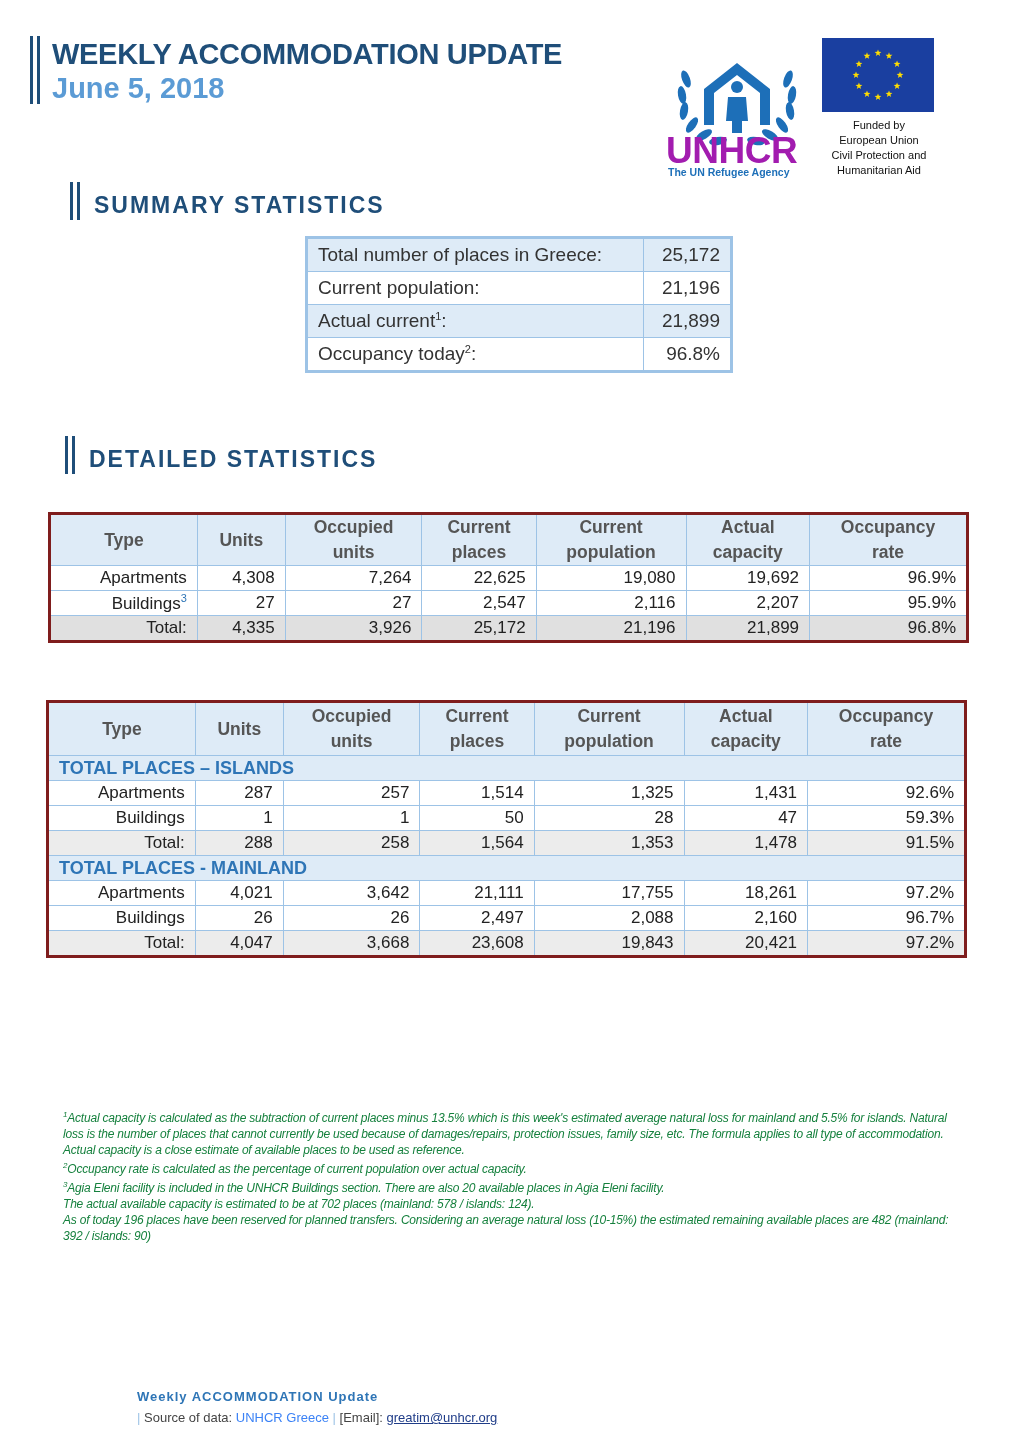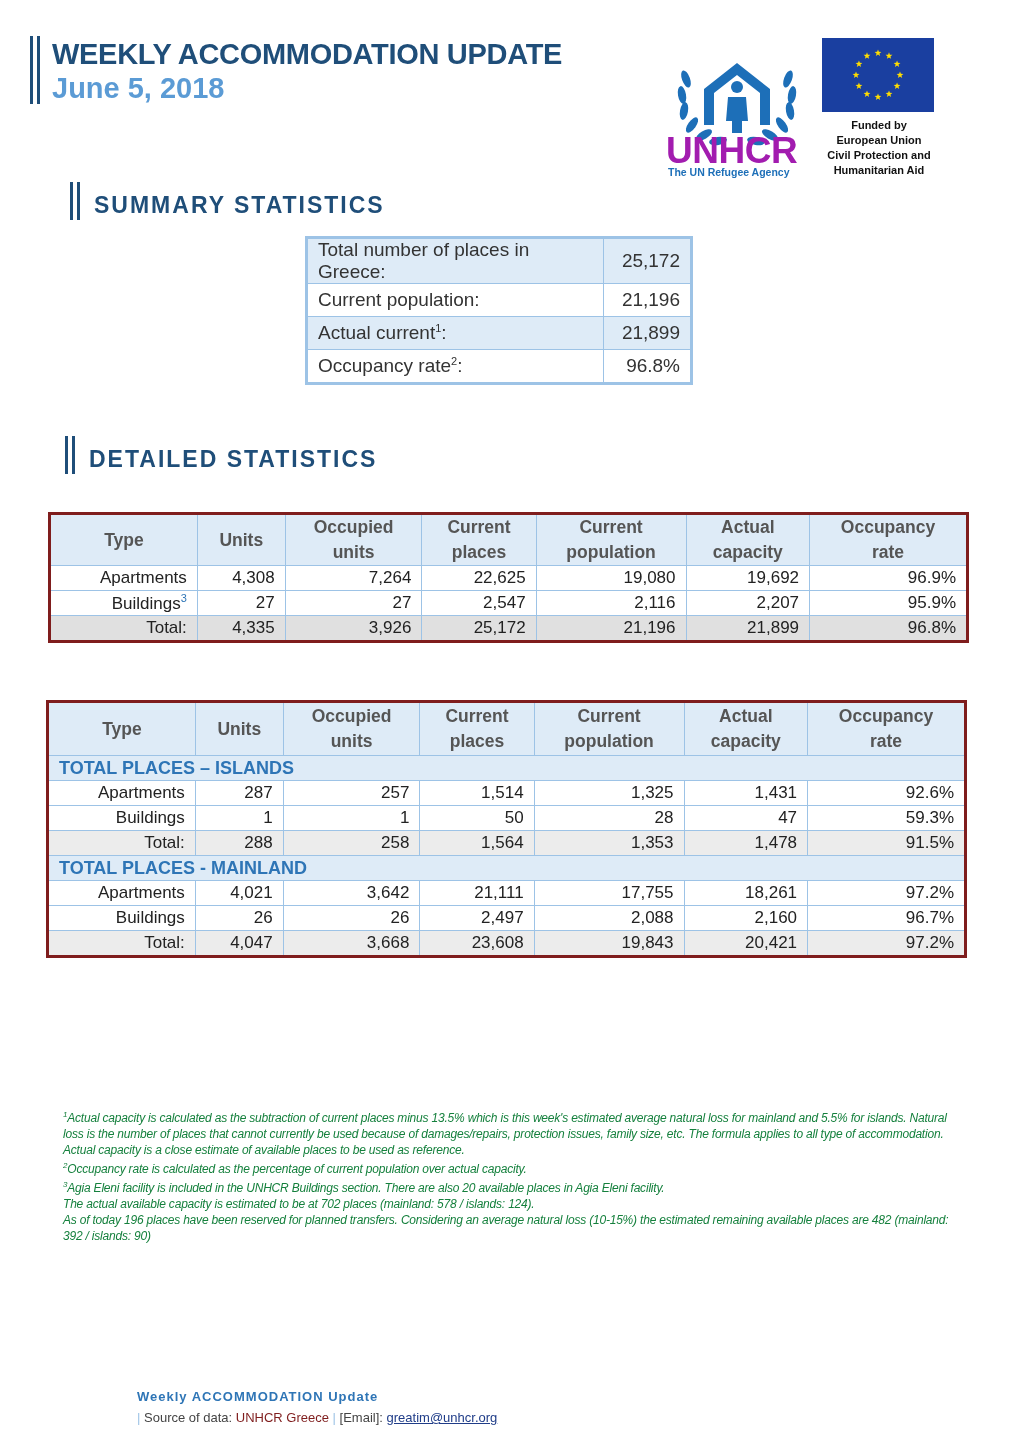--- a/index.html
+++ b/index.html
@@ -11,28 +11,28 @@
   .title-block { position: absolute; left: 30px; top: 36px; height: 70px; }
   .title-block .double-bar { left: 0; top: 0; height: 68px; }
   .title-main { position: absolute; left: 22px; top: 2px; font-size: 29px; font-weight: bold; color: #1f4e79; white-space: nowrap; letter-spacing: -0.3px; }
   .title-date { position: absolute; left: 22px; top: 36px; font-size: 29px; font-weight: bold; color: #5b9bd5; white-space: nowrap; }
 
   .unhcr-logo { position: absolute; left: 664px; top: 36px; width: 146px; height: 146px; }
   .unhcr-text { position: absolute; left: 666px; top: 130px; font-size: 37px; font-weight: bold; color: #a21caf; letter-spacing: -0.5px; }
   .unhcr-sub { position: absolute; left: 668px; top: 166px; font-size: 10.5px; font-weight: bold; color: #1d6fb8; white-space: nowrap; }
 
   .eu-flag { position: absolute; left: 822px; top: 38px; width: 112px; height: 74px; background: #1a3fa0; }
-  .eu-caption { position: absolute; left: 812px; top: 118px; width: 134px; text-align: center; font-size: 11px; line-height: 15px; color: #111; font-weight: bold; }
+  .eu-caption { position: absolute; left: 812px; top: 118px; width: 134px; text-align: center; font-size: 11px; line-height: 15px; color: #111; font-weight: normal; }
 
   .section-heading { position: absolute; height: 40px; }
   .section-heading .double-bar { left: 0; top: 0; height: 38px; }
   .section-heading .label { position: absolute; left: 24px; top: 10px; font-size: 23px; font-weight: bold; color: #1f4e79; letter-spacing: 2px; white-space: nowrap; }
 
   table { border-collapse: collapse; position: absolute; }
-  .summary { left: 305px; top: 236px; width: 388px; border: 3px solid #9dc3e6; }
+  .summary { left: 305px; top: 236px; width: 428px; border: 3px solid #9dc3e6; }
   .summary td { border: 1.5px solid #9dc3e6; height: 32px; font-size: 19px; color: #333; padding: 0 10px; }
   .summary td.val { text-align: right; width: 66px; }
   .summary tr.shaded td { background: #deebf7; }
 
   .detail td, .detail th { border: 1.5px solid #9dc3e6; font-size: 17px; padding: 0 10px; color: #222; }
   .detail { border: 3px solid #7f1d1d; }
   .detail th { background: #deebf7; color: #555; font-weight: bold; text-align: center; line-height: 25px; font-size: 17.5px; }
   .detail td { text-align: right; height: 24px; }
   .detail td.type { text-align: right; }
   .detail tr.total td { font-weight: normal; background: #e6e6e6; }
@@ -49,21 +49,21 @@
   .b3 { color: #2e75b6; }
 
   .footnotes { position: absolute; left: 63px; top: 1107px; width: 905px; font-size: 12px; line-height: 16px; font-style: italic; color: #15803d; letter-spacing: -0.2px; }
   .footnotes p { margin: 0; }
   .footnotes sup { font-size: 8px; }
 
   .footer { position: absolute; left: 137px; top: 1389px; }
   .footer-title { font-size: 13px; font-weight: bold; color: #2e75b6; letter-spacing: 1px; }
   .footer-line { margin-top: 6px; font-size: 13px; color: #444; white-space: nowrap; }
   .footer-line .pipe { color: #9dc3e6; }
-  .footer-line .org { color: #7f1d1d; }
+  .footer-line .org { color: #3b82f6; }
   .footer-line a { color: #1f3c88; text-decoration: underline; }
 </style>
 </head>
 <body>
 
 <div class="title-block">
   <div class="double-bar">
       <span></span>
       <span></span>
     </div>
@@ -140,21 +140,21 @@
   </tr>
   <tr>
     <td><span>Current population:</span></td>
     <td class="val">21,196</td>
   </tr>
   <tr class="shaded">
     <td><span>Actual current</span><sup>1</sup>:</td>
     <td class="val">21,899</td>
   </tr>
   <tr>
-    <td><span>Occupancy rate</span><sup>2</sup>:</td>
+    <td><span>Occupancy today</span><sup>2</sup>:</td>
     <td class="val">96.8%</td>
   </tr>
 </tbody>
   </table>
 
 <div class="section-heading" style="left:65px; top:436px;">
   <div class="double-bar">
       <span></span>
       <span></span>
     </div>

